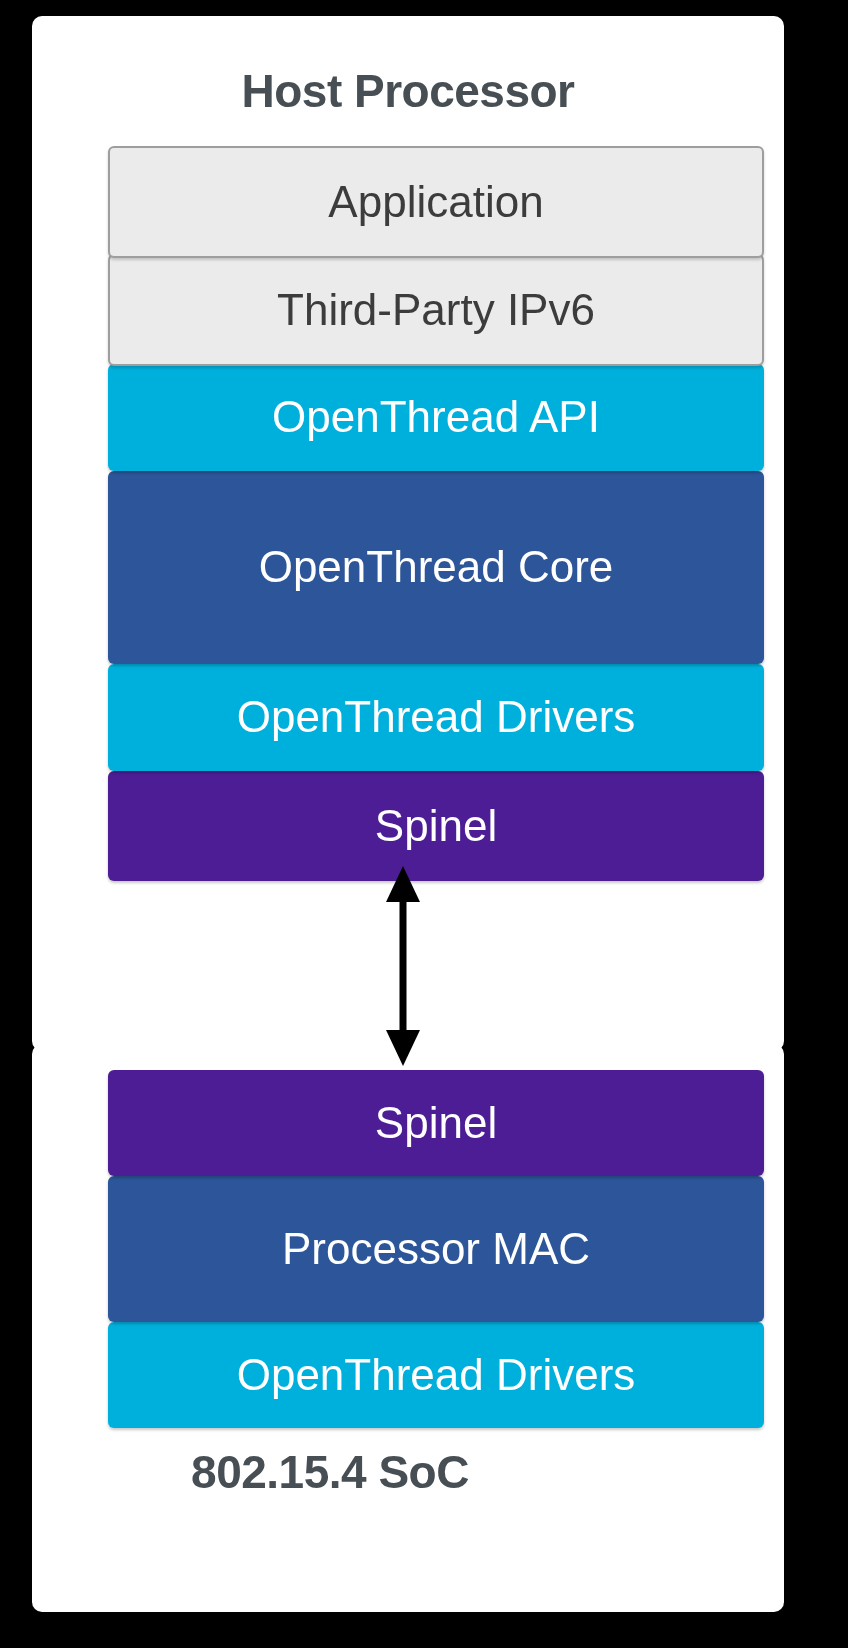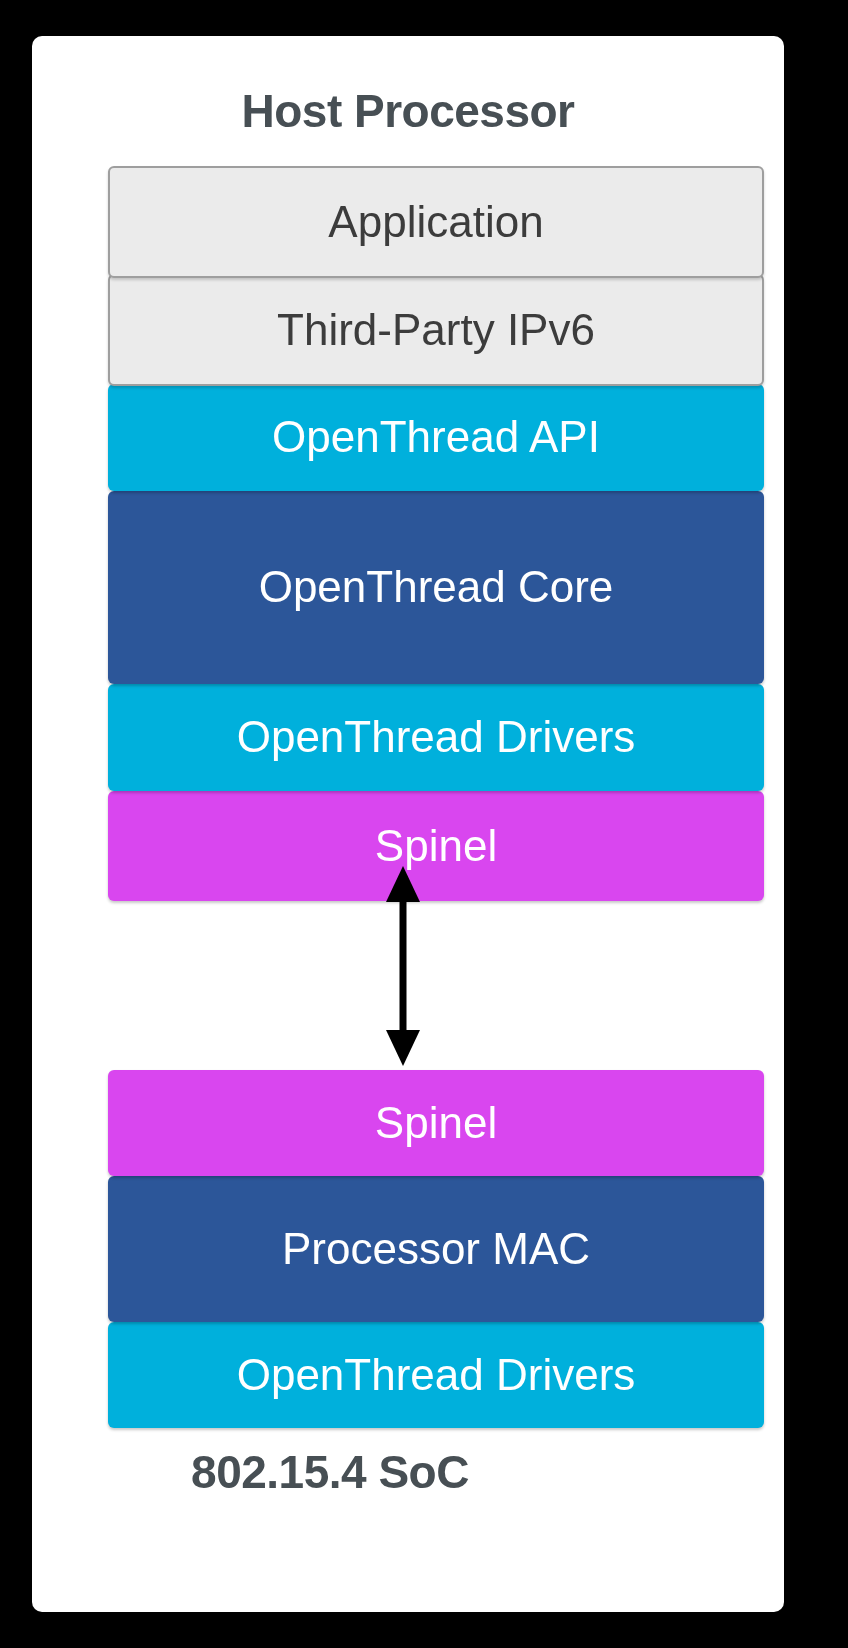--- a/index.html
+++ b/index.html
@@ -24,21 +24,21 @@
 
   
   .card {
     position: absolute;
     left: 32px;
     width: 752px;
     background: #ffffff;
     border-radius: 10px;
     box-sizing: border-box;
   }
-  #card-host { top: 36px;   height: 1035px; padding-left: 36px; }
+  #card-host { top: 16px;   height: 1035px; padding-left: 36px; }
   #card-soc  { top: 1044px; height: 568px; }
 
   .card-title {
     position: absolute;
     left: 0;
     width: 100%;
     text-align: center;
     color: #474f54;
     font-size: 46px;
     font-weight: bold;
@@ -65,21 +65,21 @@
     box-shadow: 0 2px 3px rgba(0,0,0,0.22);
   }
   .layer.is-plain {
     background: #ebebeb;
     color: #3c3c3c;
     border: 2px solid #9e9e9e;
     box-shadow: 0 2px 3px rgba(0,0,0,0.18);
   }
   .layer.is-cyan   { background: #00b0dc; }
   .layer.is-navy   { background: #2c5699; }
-  .layer.is-red    { background: #d946ef; }
+  .layer.is-red    { background: #4c1d95; }
 
   
   #layer-application     { top: 130px; height: 112px; z-index: 7; }
   #layer-third-party     { top: 238px; height: 112px; z-index: 6; }
   #layer-ot-api          { top: 348px; height: 107px; z-index: 5; }
   #layer-ot-core         { top: 455px; height: 193px; z-index: 4; }
   #layer-ot-drivers-host { top: 648px; height: 107px; z-index: 3; }
   #layer-spinel-host     { top: 755px; height: 110px; z-index: 2; }
 
   

